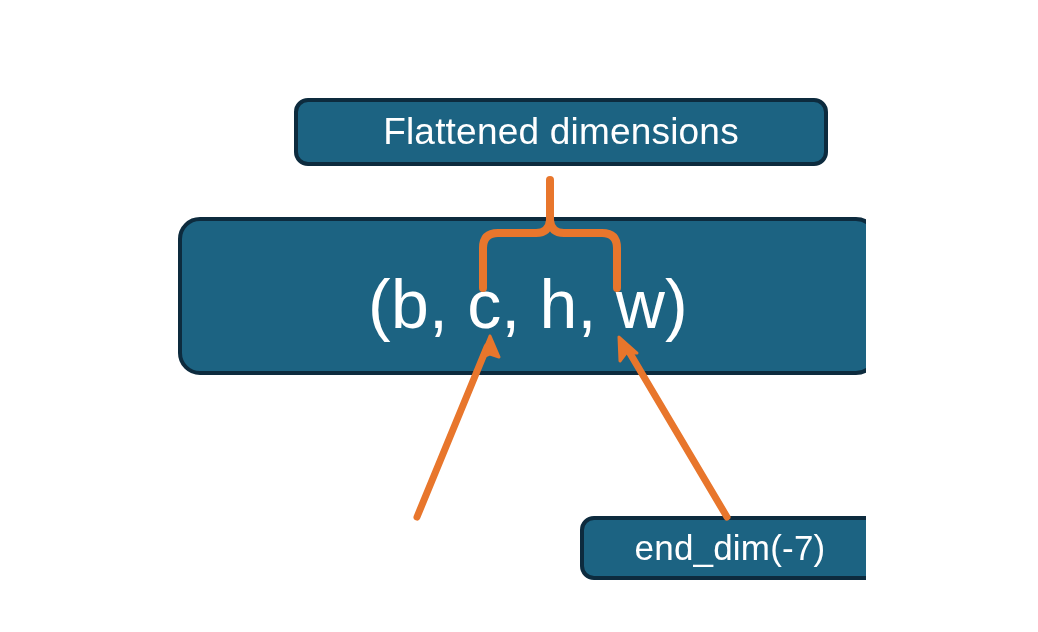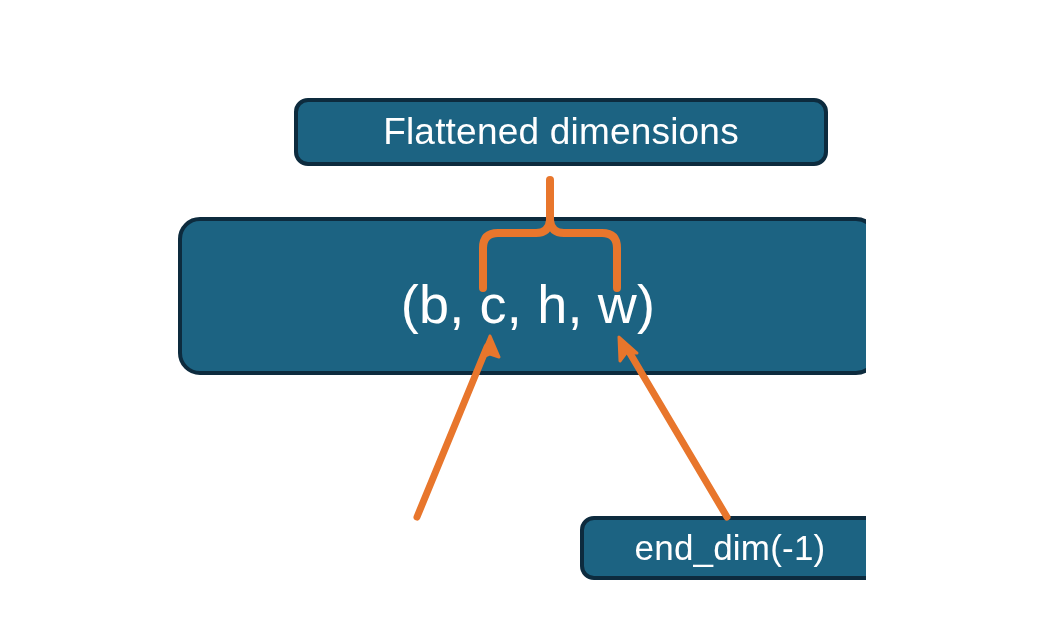--- a/index.html
+++ b/index.html
@@ -45,21 +45,21 @@
 
   
   #box-tuple {
     left: 178px;
     top: 217px;
     width: 700px;
     height: 158px;
     border-radius: 22px;
   }
   #box-tuple .node-label {
-    font-size: 54px;
+    font-size: 68px;
     position: relative;
     top: 8px;
     text-align: right;
   }
 
   
   #box-start-dim {
     left: 268px;
     top: 516px;
     width: 297px;
@@ -94,21 +94,21 @@
   <div class="node" id="box-flattened">
     <span class="node-label">Flattened dimensions</span>
   </div>
 
   <div class="node" id="box-tuple">
     <span class="node-label">(b, c, h, w)</span>
   </div>
 
 
   <div class="node" id="box-end-dim">
-    <span class="node-label">end_dim(-1)</span>
+    <span class="node-label">end_dim(-7)</span>
   </div>
 
   <svg id="connectors" viewBox="0 0 1038 632">
 
     <path d="M 483,288
              L 483,248
              Q 483,233 498,233
              L 536,233
              Q 549,233 550,220
              Q 551,233 564,233

